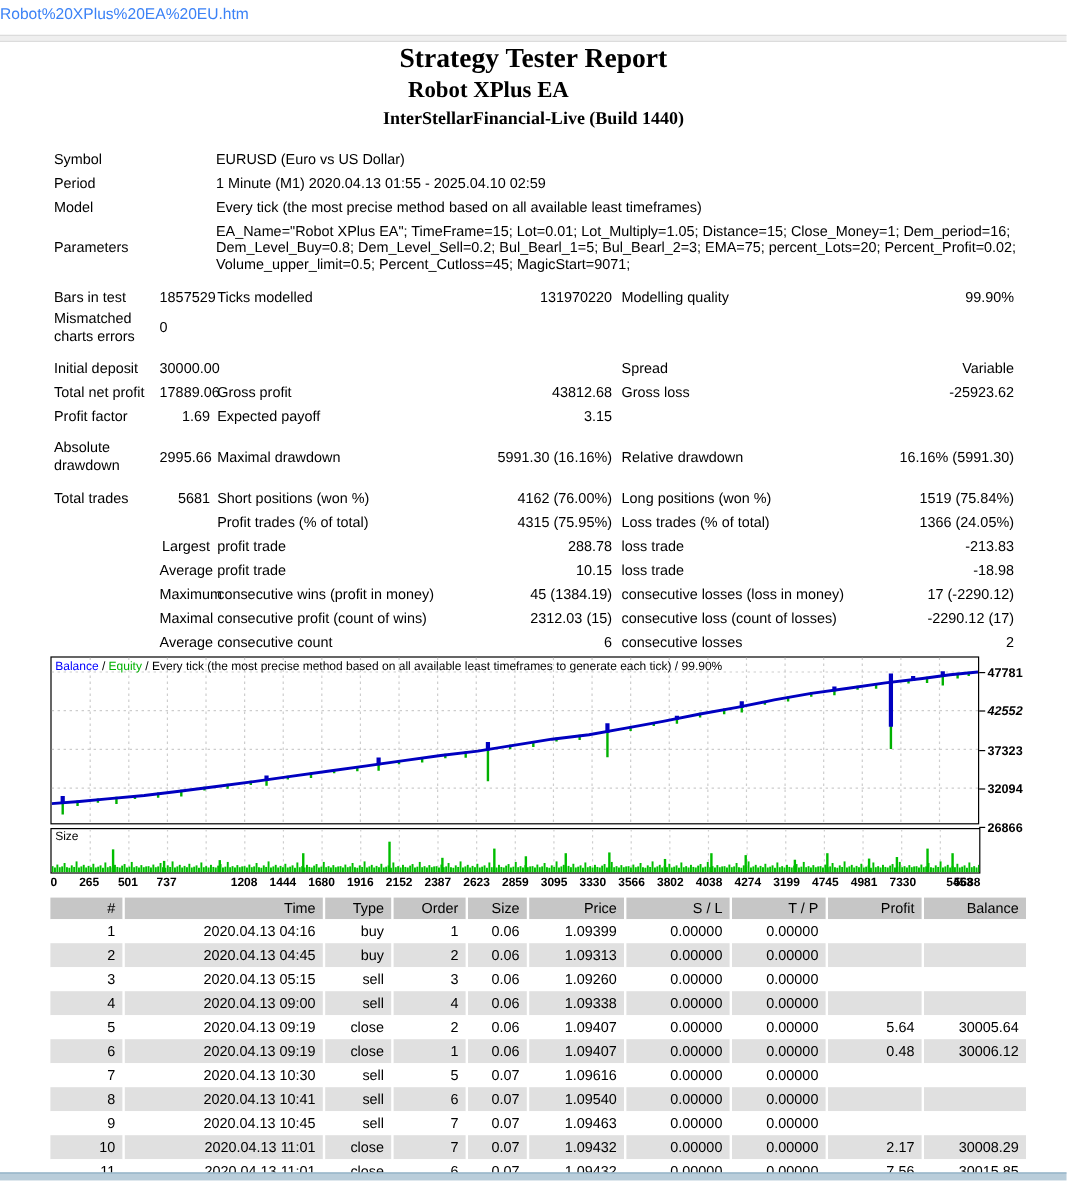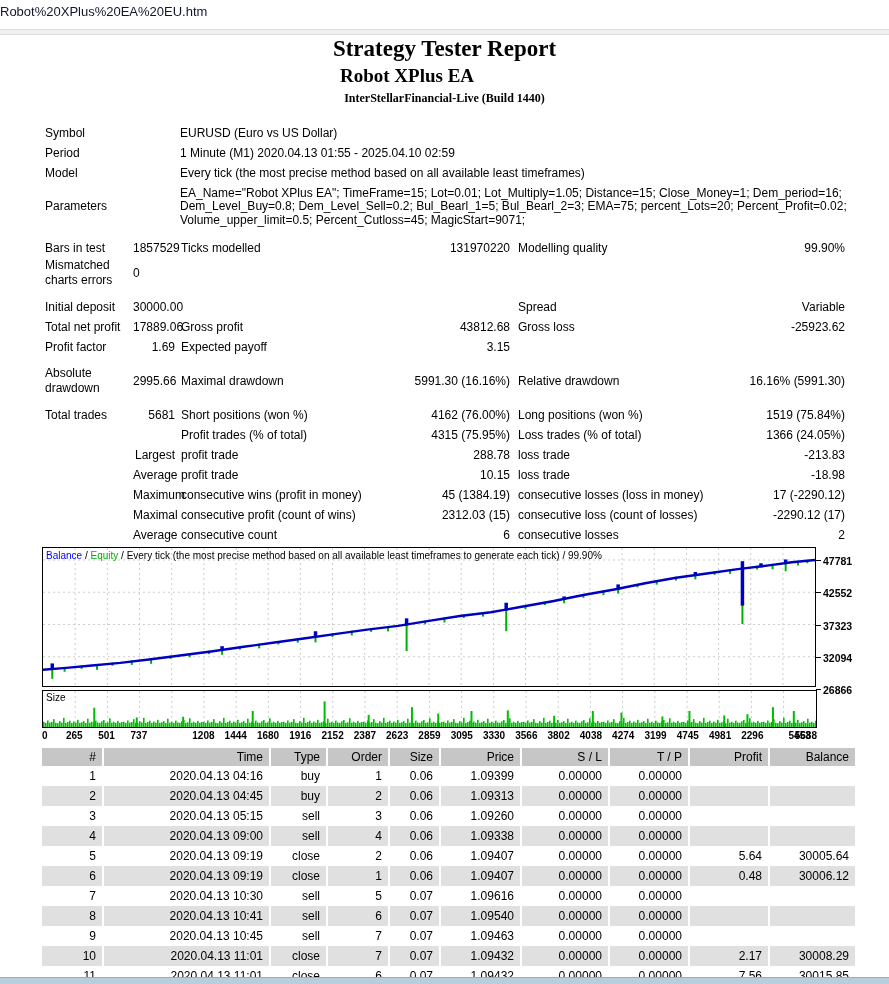--- a/index.html
+++ b/index.html
@@ -1,28 +1,28 @@
 <!DOCTYPE html>
 <html><head>
 <meta charset="utf-8">
 <style>
   html,body{margin:0;padding:0;background:#fff;}
   #root{position:relative;width:889px;height:984px;background:#fff;overflow:hidden;
         font-family:"Liberation Sans",sans-serif;font-size:12px;color:#000;}
   
-  .tab-title{position:absolute;left:0;top:4px;font-size:13px;color:#0f172a;white-space:nowrap;}
+  .tab-title{position:absolute;left:0;top:4px;font-size:13px;color:#3b82f6;white-space:nowrap;}
   .top-band{position:absolute;left:0;top:29px;width:889px;height:4px;background:#efefef;
             border-top:1px solid #dcdcdc;border-bottom:1px solid #dcdcdc;}
   
   .h1{position:absolute;left:0;top:36px;width:889px;text-align:center;
       font-family:"Liberation Serif",serif;font-weight:bold;font-size:23px;}
   .h2{position:absolute;left:0;top:65px;width:814px;text-align:center;
       font-family:"Liberation Serif",serif;font-weight:bold;font-size:19px;}
   .h3{position:absolute;left:0;top:91px;width:889px;text-align:center;
-      font-family:"Liberation Serif",serif;font-weight:bold;font-size:12px;}
+      font-family:"Liberation Serif",serif;font-weight:bold;font-size:15px;}
   
   #info-table{position:absolute;left:45px;top:124px;border-collapse:collapse;table-layout:fixed;}
   #info-table td{vertical-align:middle;padding:0;line-height:13.4px;}
   #info-table td.ilabel{width:135px;}
   #info-table td.ivalue{width:692px;}
   #info-table tr.single td{height:20px;}
   
   #stats-table{position:absolute;left:45px;top:238px;border-collapse:collapse;table-layout:fixed;width:800px;}
   #stats-table td{padding:0;line-height:15px;vertical-align:middle;}
   #stats-table tr.normal td{height:20px;}
@@ -733,21 +733,21 @@
         <rect x="680.24" y="24.48" width="2" height="11.52" fill="#00be00"></rect>
         <rect x="703.4300000000001" y="23.2" width="2" height="12.8" fill="#00be00"></rect>
         <rect x="728.939" y="16.16" width="2" height="19.84" fill="#00be00"></rect>
         <rect x="749.81" y="20" width="2" height="16" fill="#00be00"></rect>
       </svg>
   </div>
 
   <div id="ylabels">
       <div class="ylab" style="top: 555px;">47781</div>
       <div class="ytick" style="top: 560px;"></div>
-      <div class="ylab" style="top: 587.25px;">42552</div>
+      <div class="ylab" style="top: 587.25px; font-style: italic;">42552</div>
       <div class="ytick" style="top: 592.25px;"></div>
       <div class="ylab" style="top: 619.5px;">37323</div>
       <div class="ytick" style="top: 624.5px;"></div>
       <div class="ylab" style="top: 651.75px;">32094</div>
       <div class="ytick" style="top: 656.75px;"></div>
       <div class="ylab" style="top: 683.994px;">26866</div>
       <div class="ytick" style="top: 688.994px;"></div>
     </div>
   <div id="xlabels">
       <div class="xlab" style="left: 42px;">0</div>
@@ -765,21 +765,21 @@
       <div class="xlab" style="left: 429.48px; transform: translateX(-50%);">2859</div>
       <div class="xlab" style="left: 461.77px; transform: translateX(-50%);">3095</div>
       <div class="xlab" style="left: 494.06px; transform: translateX(-50%);">3330</div>
       <div class="xlab" style="left: 526.35px; transform: translateX(-50%);">3566</div>
       <div class="xlab" style="left: 558.64px; transform: translateX(-50%);">3802</div>
       <div class="xlab" style="left: 590.93px; transform: translateX(-50%);">4038</div>
       <div class="xlab" style="left: 623.22px; transform: translateX(-50%);">4274</div>
       <div class="xlab" style="left: 655.51px; transform: translateX(-50%);">3199</div>
       <div class="xlab" style="left: 687.8px; transform: translateX(-50%);">4745</div>
       <div class="xlab" style="left: 720.09px; transform: translateX(-50%);">4981</div>
-      <div class="xlab" style="left: 752.38px; transform: translateX(-50%);">2296</div>
+      <div class="xlab" style="left: 752.38px; transform: translateX(-50%);">7330</div>
       <div class="xlab" style="left: 784.67px; transform: translateX(-50%); padding-left: 30px;">5453</div>
       <div class="xlab" style="left: 816.96px; transform: translateX(-100%);">5688</div>
     </div>
 
   <table id="trades-table">
     <colgroup>
       <col style="width:60px">
         <col style="width:165px">
         <col style="width:55px">
         <col style="width:60px">

